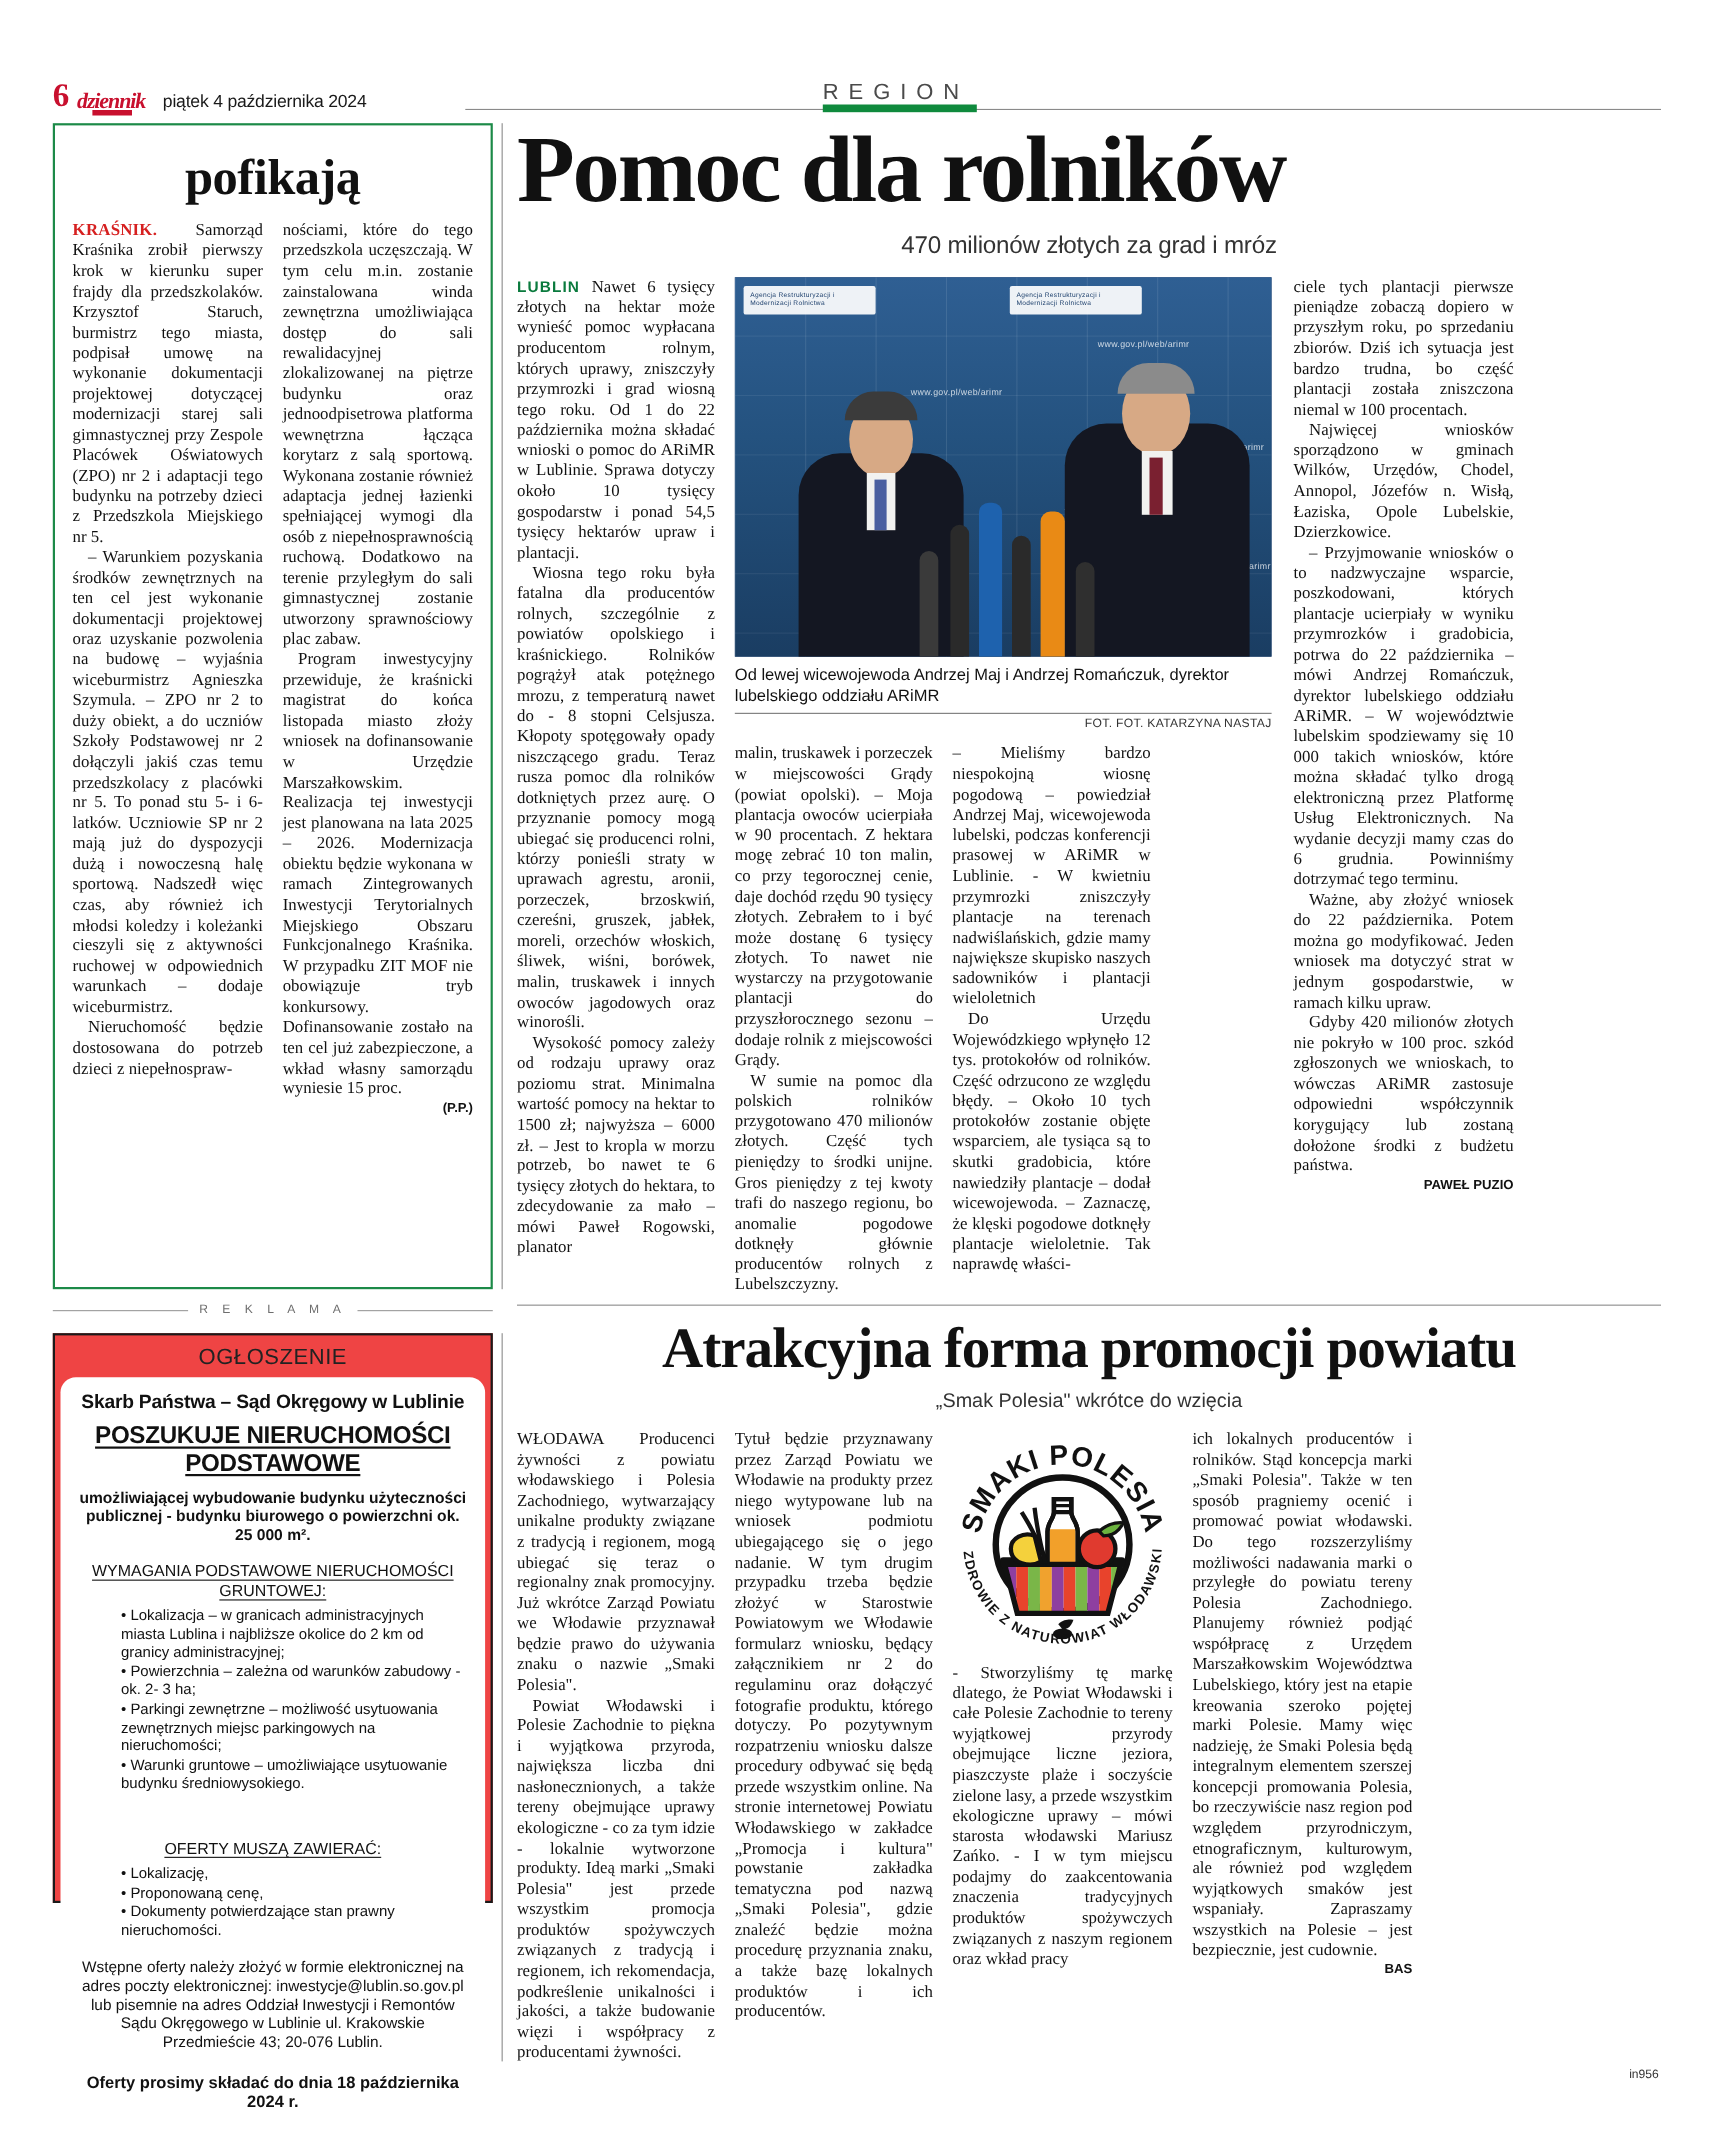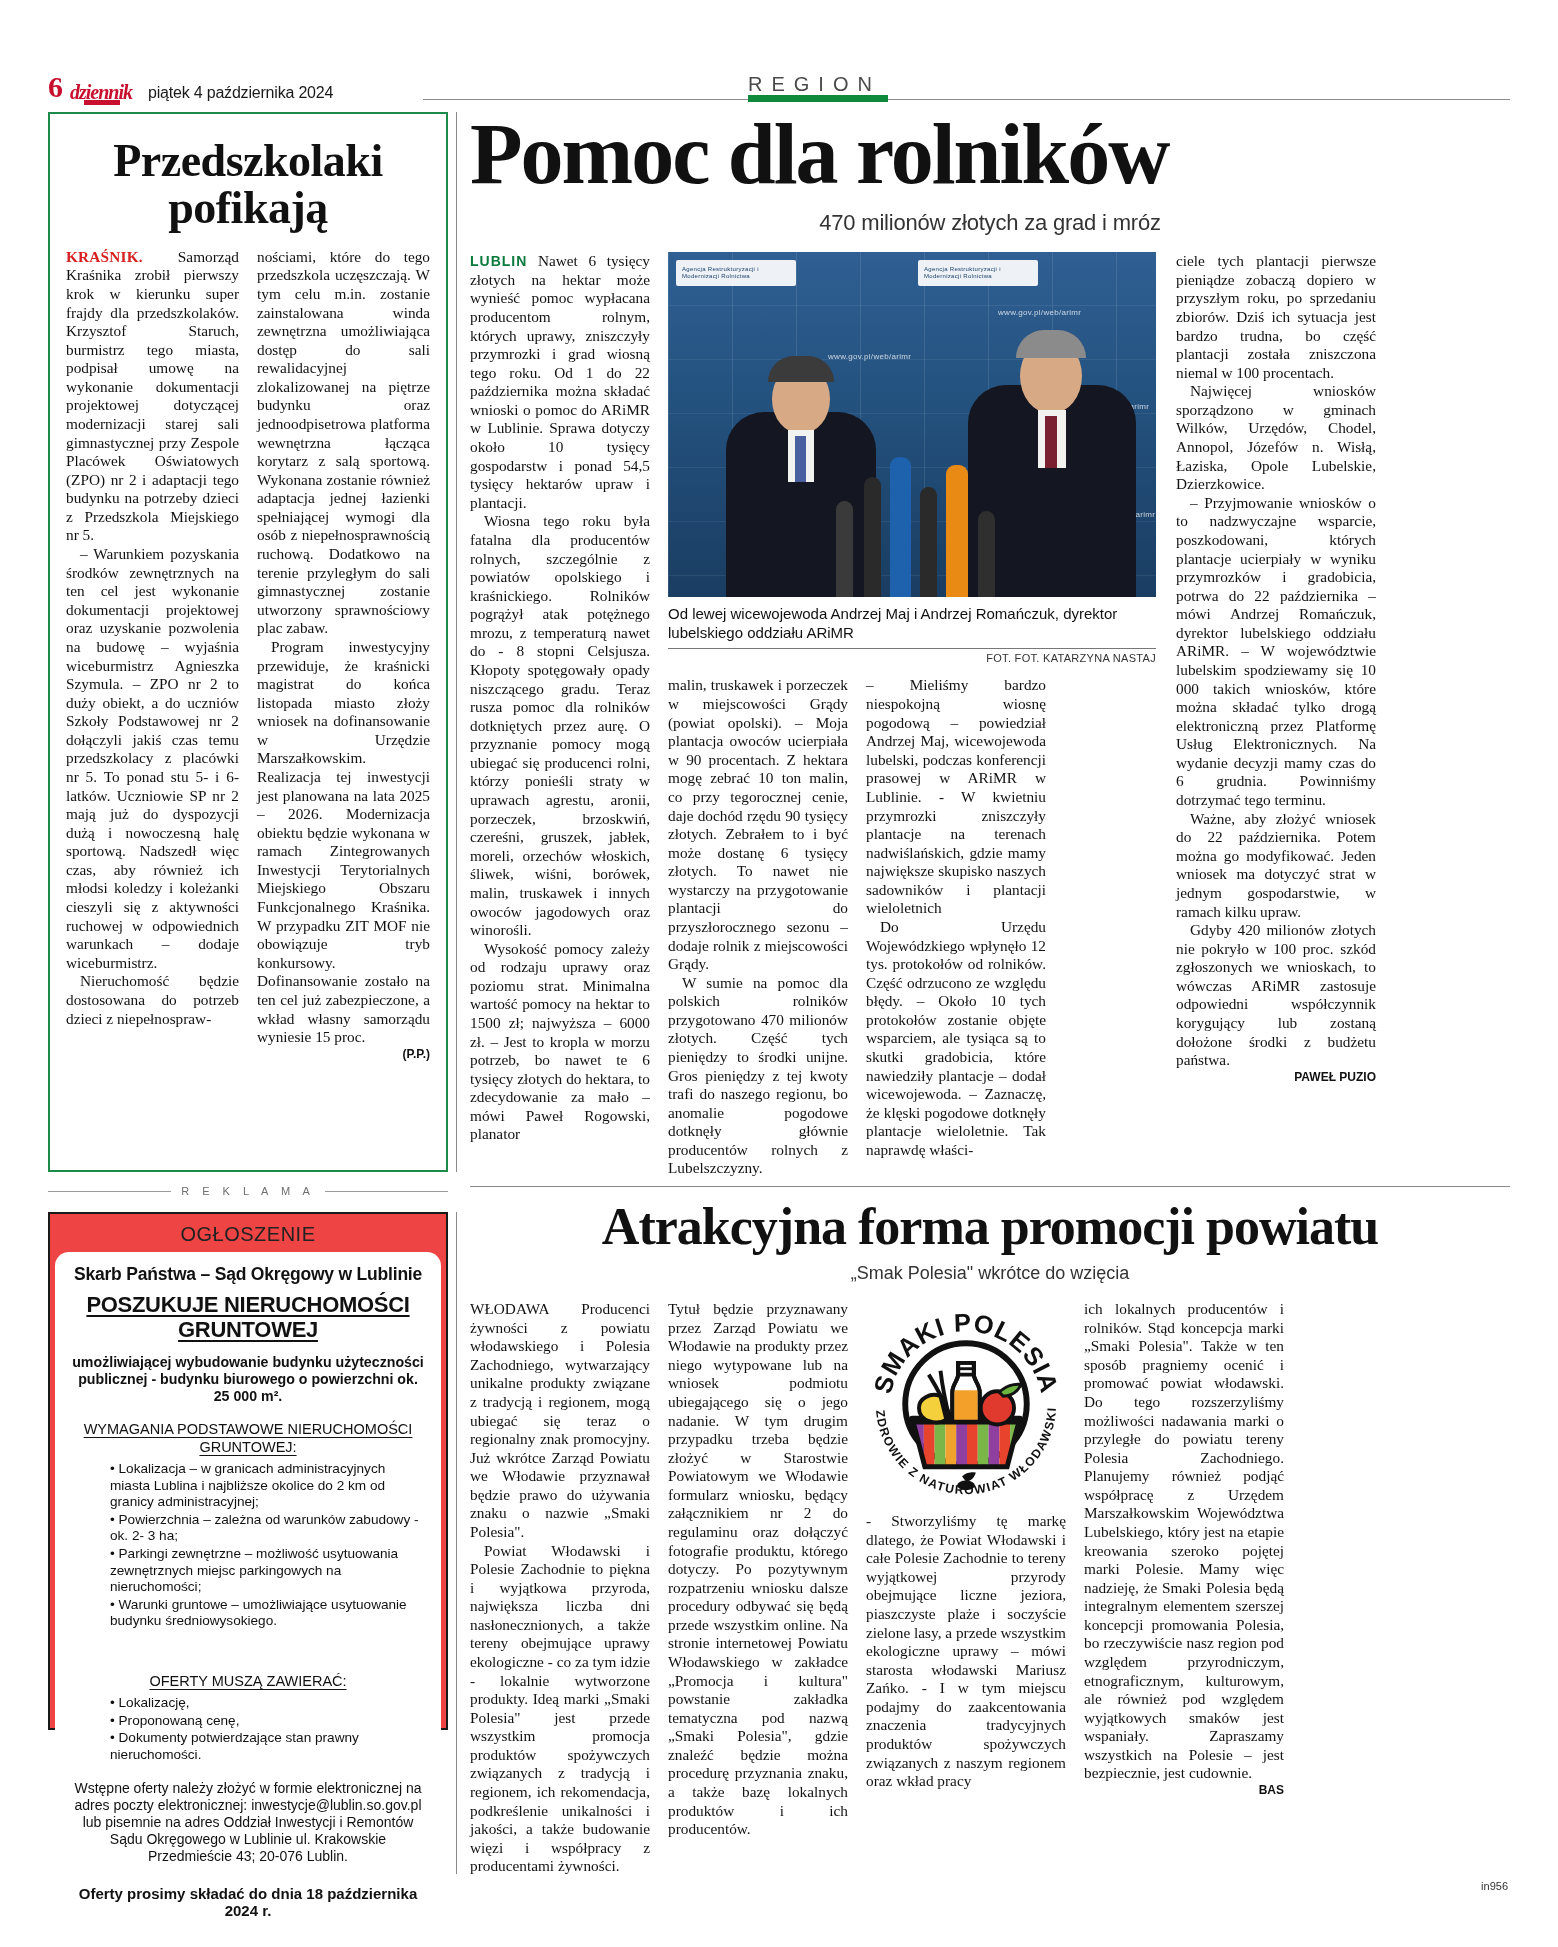--- a/index.html
+++ b/index.html
@@ -216,21 +216,20 @@
     <div class="mh-pageno">6</div>
     <div class="mh-logo">dziennik</div>
     <div class="mh-date">piątek 4 października 2024</div>
     <div class="mh-rule"></div>
     <div class="mh-section">REGION</div>
     <div class="mh-section-bar"></div>
   </div>
 
   <div class="left-box">
     <div class="left-headline">
-      <span class="l2">Przedszkolaki</span>
       <span class="l2">pofikają</span>
     </div>
     <div class="left-cols">
       <div class="left-col bodytext">
         <p class="noindent"><span class="dateline-red">KRAŚNIK.</span> <span>Samorząd Kraśnika zrobił pierwszy krok w kierunku super frajdy dla przedszkolaków. Krzysztof Staruch, burmistrz tego miasta, podpisał umowę na wykonanie dokumentacji projektowej dotyczącej modernizacji starej sali gimnastycznej przy Zespole Placówek Oświatowych (ZPO) nr 2 i adaptacji tego budynku na potrzeby dzieci z Przedszkola Miejskiego nr 5.</span></p>
         <p>– Warunkiem pozyskania środków zewnętrznych na ten cel jest wykonanie dokumentacji projektowej oraz uzyskanie pozwolenia na budowę – wyjaśnia wiceburmistrz Agnieszka Szymula. – ZPO nr 2 to duży obiekt, a do uczniów Szkoły Podstawowej nr 2 dołączyli jakiś czas temu przedszkolacy z placówki nr 5. To ponad stu 5- i 6-latków. Uczniowie SP nr 2 mają już do dyspozycji dużą i nowoczesną halę sportową. Nadszedł więc czas, aby również ich młodsi koledzy i koleżanki cieszyli się z aktywności ruchowej w odpowiednich warunkach – dodaje wiceburmistrz.</p>
         <p>Nieruchomość będzie dostosowana do potrzeb dzieci z niepełnospraw-</p>
       </div>
       <div class="left-col bodytext">
         <p class="noindent">nościami, które do tego przedszkola uczęszczają. W tym celu m.in. zostanie zainstalowana winda zewnętrzna umożliwiająca dostęp do sali rewalidacyjnej zlokalizowanej na piętrze budynku oraz jednoodpisetrowa platforma wewnętrzna łącząca korytarz z salą sportową. Wykonana zostanie również adaptacja jednej łazienki spełniającej wymogi dla osób z niepełnosprawnością ruchową. Dodatkowo na terenie przyległym do sali gimnastycznej zostanie utworzony sprawnościowy plac zabaw.</p>
@@ -245,21 +244,21 @@
   <div class="reklama">
     <div class="ln"></div>
     <div class="tx">R E K L A M A</div>
     <div class="ln"></div>
   </div>
 
   <div class="ad-box">
     <div class="ad-title">OGŁOSZENIE</div>
     <div class="ad-inner">
       <div class="ad-l1">Skarb Państwa – Sąd Okręgowy w Lublinie</div>
-      <div class="ad-l2">POSZUKUJE NIERUCHOMOŚCI GRUNTOWEJ</div>
+      <div class="ad-l2">POSZUKUJE NIERUCHOMOŚCI PODSTAWOWE</div>
       <div class="ad-l3">umożliwiającej wybudowanie budynku użyteczności publicznej - budynku biurowego o powierzchni ok. 25 000 m².</div>
       <div class="ad-sub">WYMAGANIA PODSTAWOWE NIERUCHOMOŚCI GRUNTOWEJ:</div>
       <div class="ad-list">
         <div>• Lokalizacja – w granicach administracyjnych miasta Lublina i najbliższe okolice do 2 km od granicy administracyjnej;</div>
         <div>• Powierzchnia – zależna od warunków zabudowy - ok. 2- 3 ha;</div>
         <div>• Parkingi zewnętrzne – możliwość usytuowania zewnętrznych miejsc parkingowych na nieruchomości;</div>
         <div>• Warunki gruntowe – umożliwiające usytuowanie budynku średniowysokiego.</div>
       </div>
       <div class="ad-gap"></div>
       <div class="ad-sub">OFERTY MUSZĄ ZAWIERAĆ:</div>

